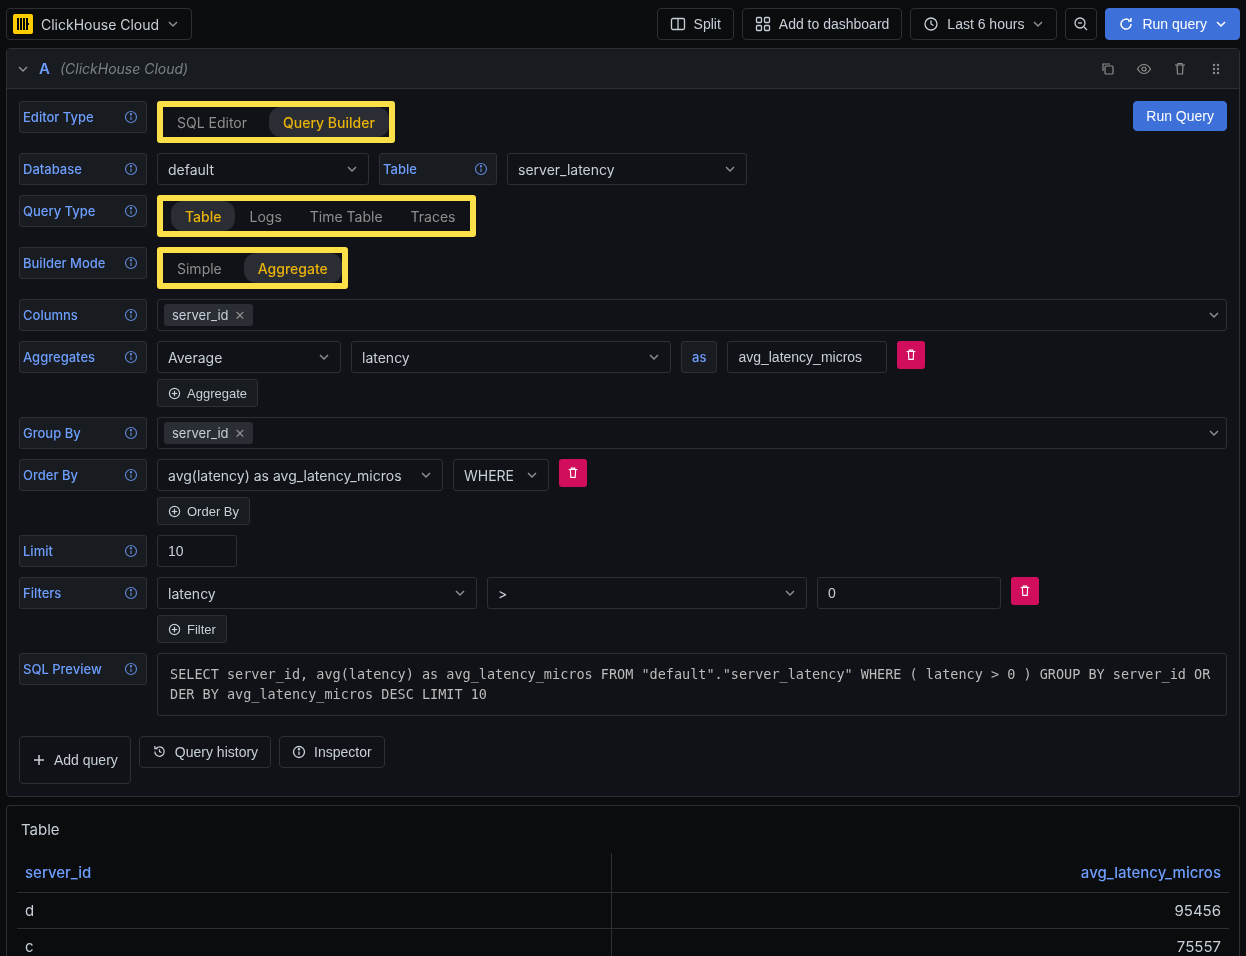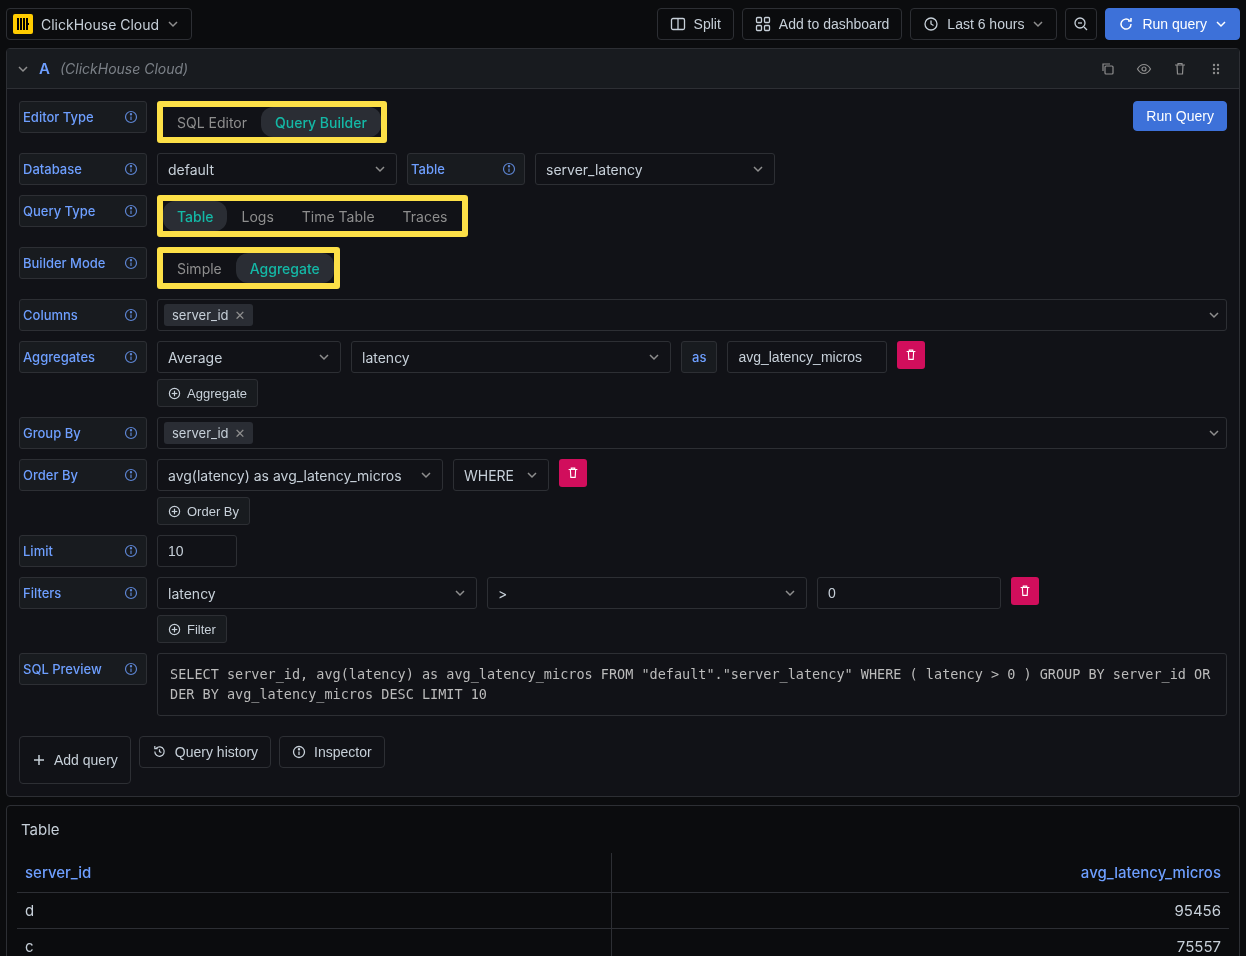--- a/index.html
+++ b/index.html
@@ -117,23 +117,24 @@
     padding: 0 14px;
     height: 30px;
     display: inline-flex;
     align-items: center;
     color: #8e8e8e;
     cursor: pointer;
     font-size: 14px;
   }
   .seg.active {
     background: #2a2d34;
-    color: #14b8a6;
+    color: #eab308;
     font-weight: 500;
     border-radius: 12px;
+    margin-left: 8px;
   }
   .select, input.txt {
     height: 32px;
     border: 1px solid #2d2f34;
     background: #111217;
     color: #c7d0d9;
     border-radius: 3px;
     padding: 0 10px;
     font-size: 14px;
     display: inline-flex;
@@ -384,21 +385,21 @@
       <div class="label-box">
         <span>Database</span>
         <span class="info">
             <svg width="14" height="14" viewBox="0 0 14 14" stroke="currentColor" stroke-width="1.2" fill="none">
               <circle cx="7" cy="7" r="5.5"></circle>
               <line x1="7" y1="6.5" x2="7" y2="10"></line>
               <circle cx="7" cy="4.3" r="0.6" fill="currentColor"></circle>
             </svg>
           </span>
       </div>
-      <div class="select" style="width:240px">
+      <div class="select" style="width:212px">
         <span class="sel-label">default</span>
         <span>
             <svg width="12" height="12" viewBox="0 0 12 12">
               <path d="M2 4l4 4 4-4" stroke="#8e8e8e" stroke-width="1.5" fill="none"></path>
             </svg>
           </span>
       </div>
       <div class="label-box" style="width:118px;min-width:118px">
         <span>Table</span>
         <span class="info">

